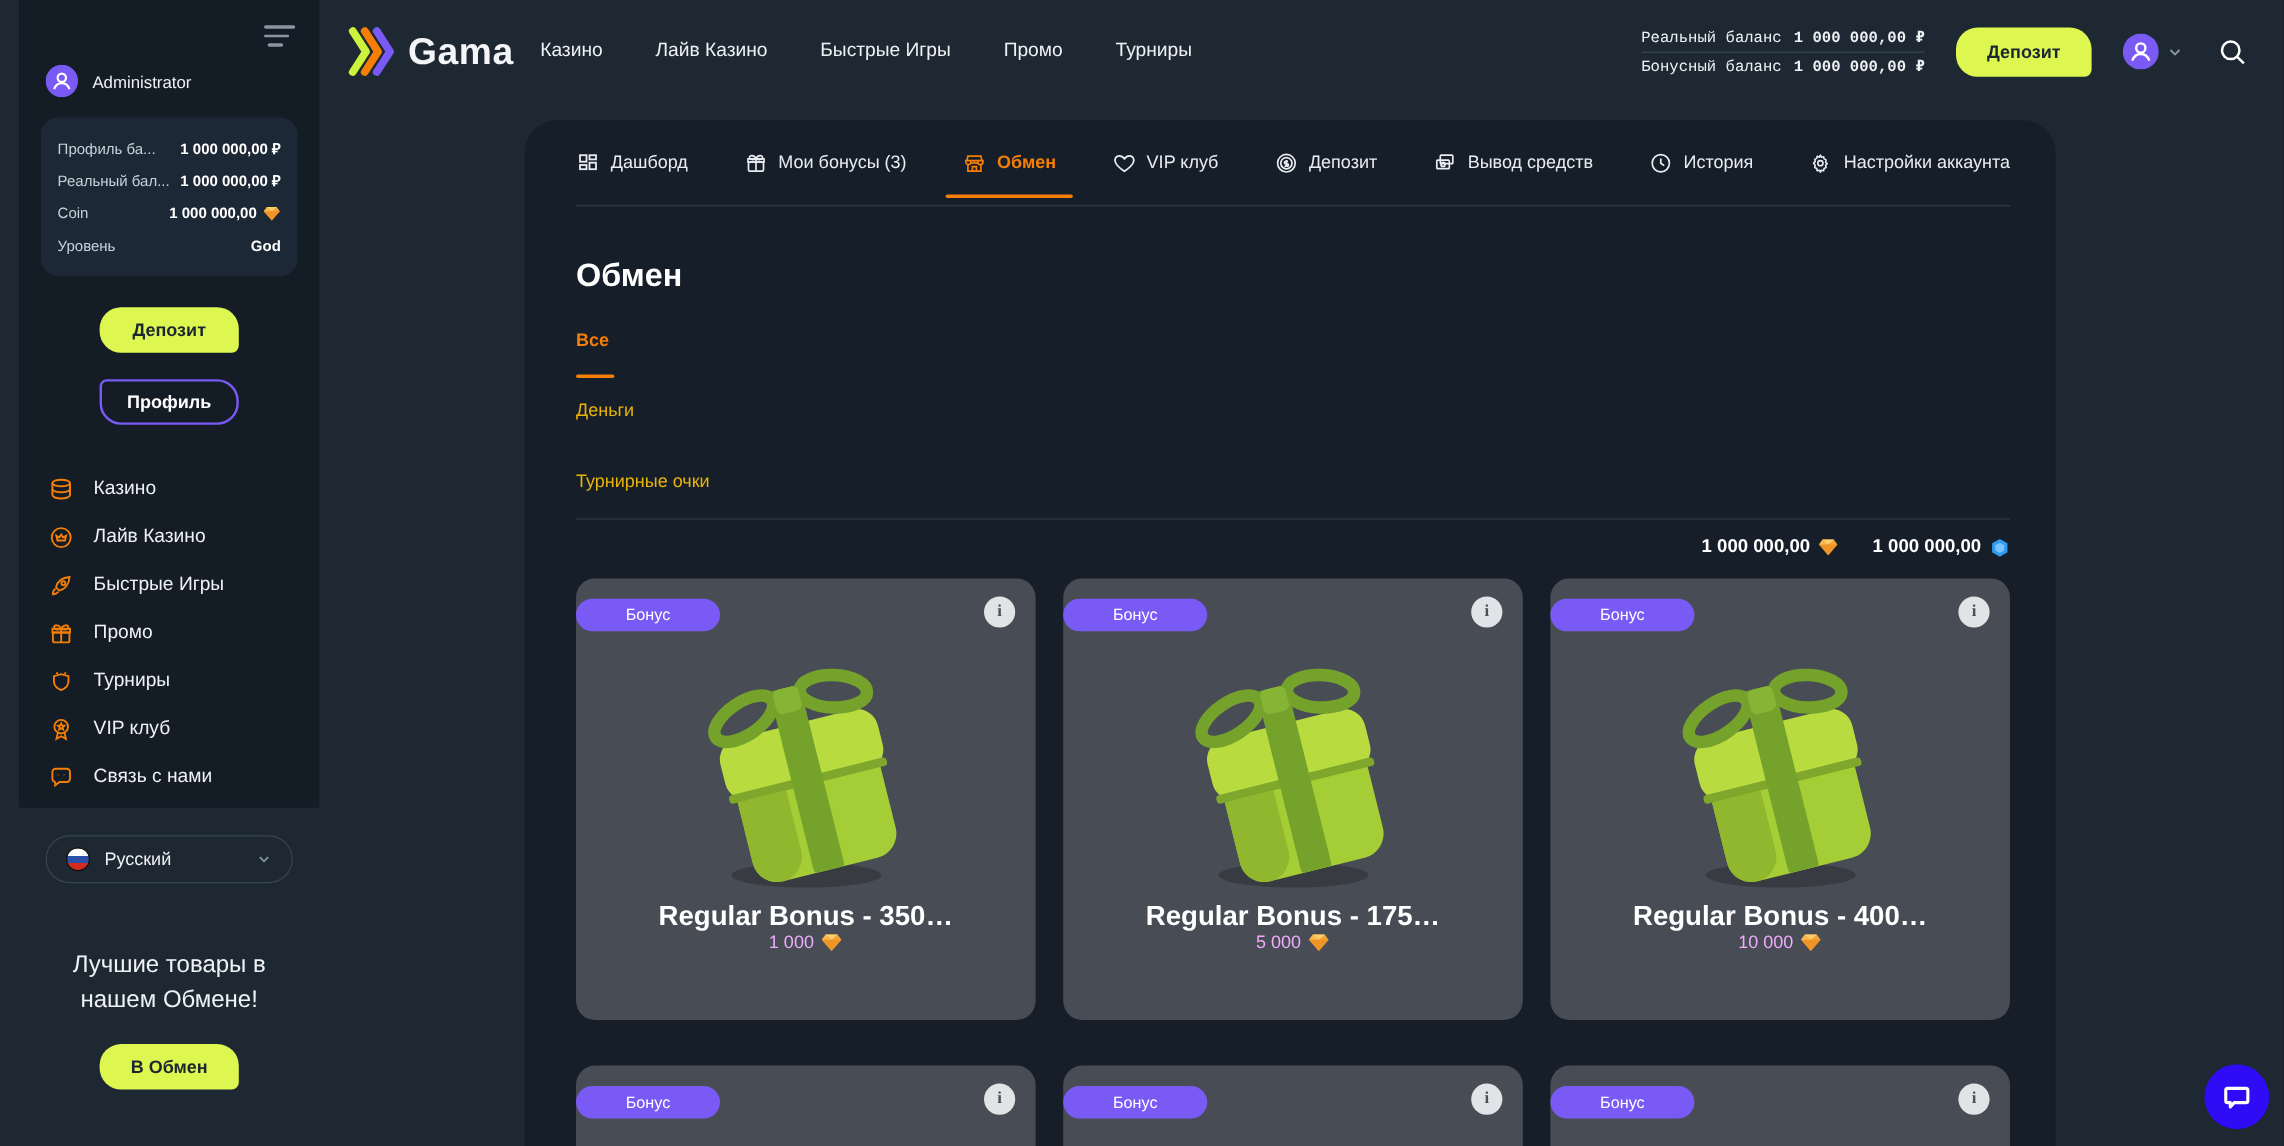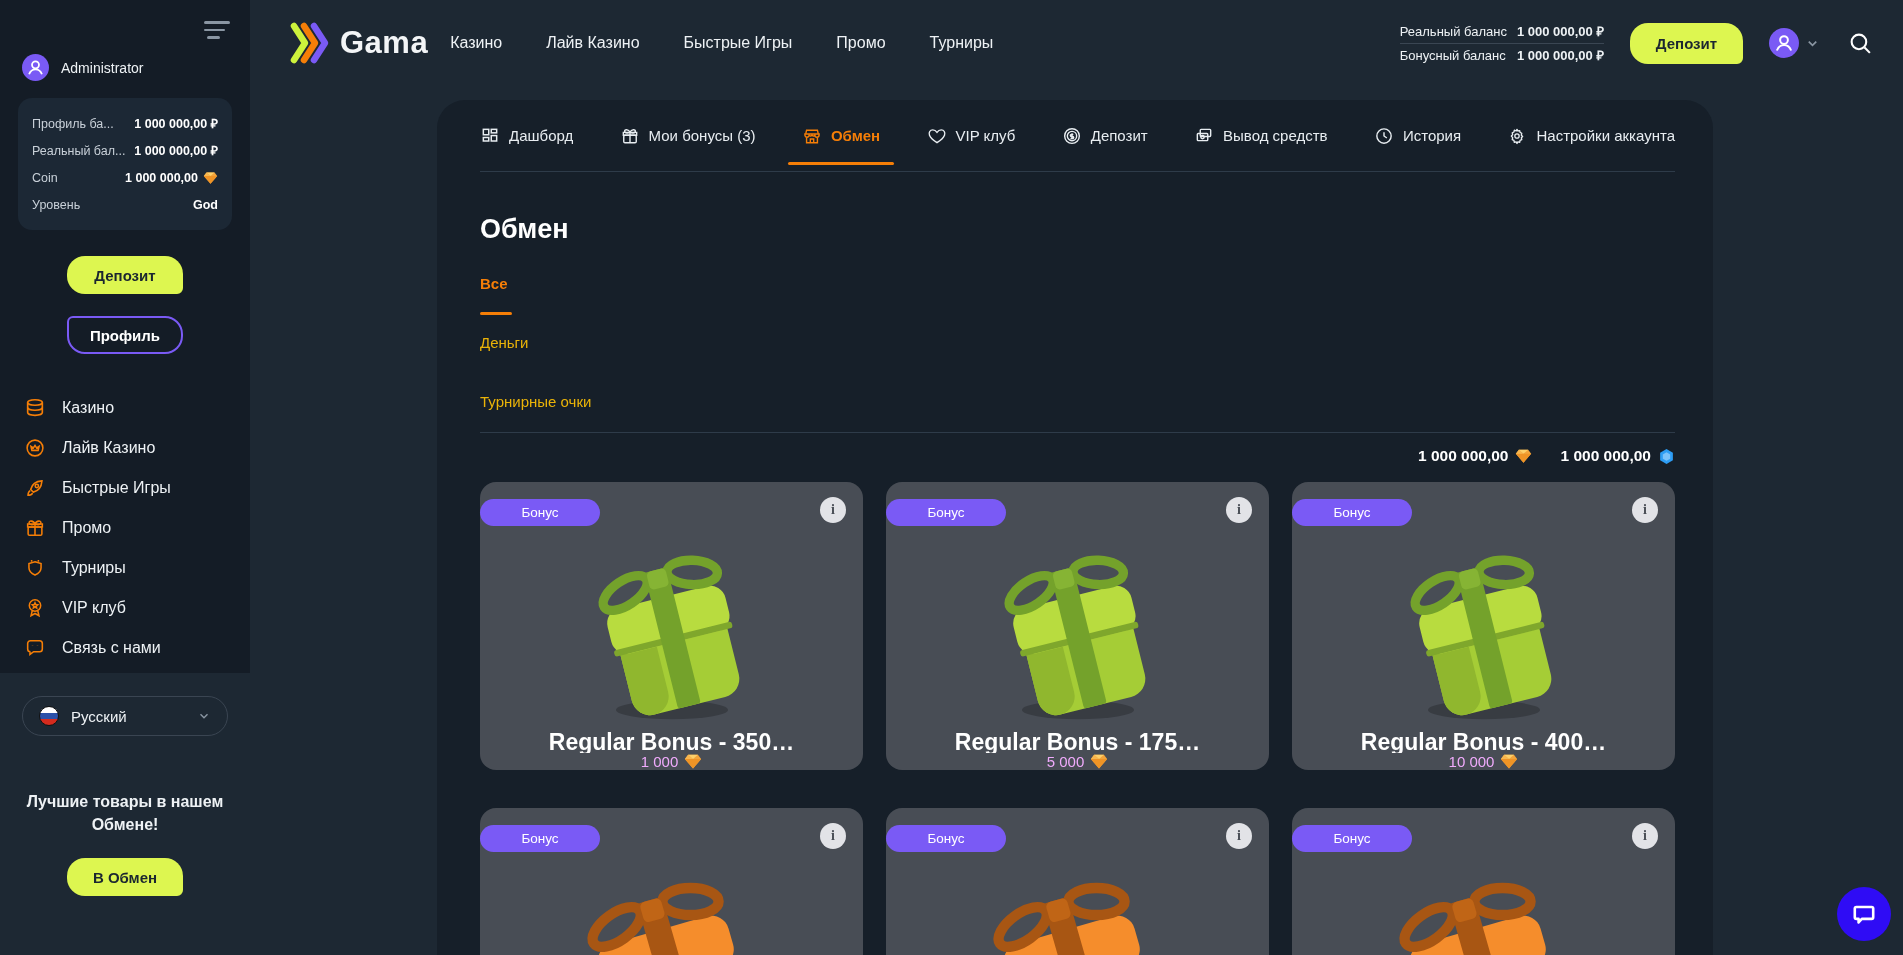--- a/index.html
+++ b/index.html
@@ -6,21 +6,21 @@
     --bg:#1d2833; --sidebar:#141c26; --panel:#161f29; --card:#484d55;
     --yellow:#ddf650; --orange:#f57e07; --purple:#7a5af5; --chat:#2f0cf5;
     --txt:#eef2f5; --muted:#c9d1d9; --divider:#2e3b49; --inner:#1c2835;
   }
   *{margin:0;padding:0;box-sizing:border-box;}
   html,body{width:1903px;height:955px;overflow:hidden;}
   body{background:var(--bg);font-family:"Liberation Sans",sans-serif;color:var(--txt);position:relative;}
   svg{display:block;}
 
   
-  .sidebar{position:absolute;left:0;top:0;width:250px;height:673px;background:var(--sidebar);z-index:3;}
+  .sidebar{position:absolute;left:16px;top:0;width:250px;height:673px;background:var(--sidebar);z-index:3;}
   .burger{position:absolute;top:16px;right:18px;width:28px;cursor:pointer;}
   .burger i{display:block;height:2.5px;background:#8a96a3;border-radius:2px;margin:5px 0;}
   .burger i:nth-child(1){width:26px;}
   .burger i:nth-child(2){width:21px;}
   .burger i:nth-child(3){width:13px;margin-left:3px;}
   .user-row{display:flex;align-items:center;gap:12px;padding:54px 0 0 22px;}
   .user-row .uname{font-size:14px;}
   .bal-box{margin:17px 18px 0 18px;background:var(--inner);border-radius:14px;padding:12px 14px;}
   .bal-row{display:flex;justify-content:space-between;align-items:center;font-size:12.5px;height:27px;}
   .bal-row .lbl{color:var(--muted);white-space:nowrap;overflow:hidden;text-overflow:ellipsis;max-width:95px;}
@@ -28,32 +28,32 @@
   .btn{display:flex;align-items:center;justify-content:center;font-weight:bold;font-size:15px;cursor:pointer;}
   .btn-yellow{background:var(--yellow);color:#1b2630;border-radius:18px 18px 6px 18px;}
   .side-dep{width:116px;height:38px;margin:26px auto 0;}
   .side-prof{width:116px;height:38px;margin:22px auto 0;border:2px solid var(--purple);color:#fff;border-radius:6px 18px 18px 18px;background:transparent;}
   .side-nav{margin-top:34px;}
   .snav-item{display:flex;align-items:center;gap:16px;height:40px;padding-left:24px;font-size:16px;color:var(--txt);cursor:pointer;}
   .snav-item .ic{color:var(--orange);width:22px;height:22px;flex:0 0 22px;}
   .lang-pill{margin:28px auto 0;width:206px;height:40px;border:1.5px solid #3a4552;border-radius:20px;display:flex;align-items:center;gap:12px;padding:0 16px;cursor:pointer;}
   .flag{width:20px;height:20px;border-radius:50%;background:linear-gradient(#fff 33%,#2b50a8 33% 66%,#d52b1e 66%);border:1px solid #111;}
   .lang-pill .lg-label{font-size:15px;flex:1;}
-  .promo-txt{margin:54px 16px 0;text-align:center;font-weight:bold;font-size:16px;line-height:1.45;}
+  .promo-txt{margin:54px 16px 0;text-align:center;font-weight:normal;font-size:20px;line-height:1.45;}
   .side-shop{width:116px;height:38px;margin:22px auto 0;}
 
   
   .main{position:absolute;left:250px;top:0;right:0;height:955px;}
   .header{height:100px;display:flex;align-items:center;padding:0 30px 14px 38px;}
   .logo{display:flex;align-items:center;gap:6px;cursor:pointer;}
   .logo .brand{font-size:31px;font-weight:800;letter-spacing:.5px;color:#f3f5f7;}
   .top-nav{display:flex;gap:44px;margin-left:22px;font-size:16px;}
   .top-nav .tn{cursor:pointer;}
   .hdr-right{margin-left:auto;display:flex;align-items:center;}
-  .hdr-bal{font-size:13px;min-width:196px;}
+  .hdr-bal{font-size:13px;min-width:196px;font-family:Liberation Mono, monospace;}
   .hdr-bal .row{display:flex;justify-content:space-between;gap:10px;height:23px;align-items:center;white-space:nowrap;}
   .hdr-bal .row .v{font-weight:bold;}
   .hdr-bal .sep{height:1px;background:#3a4653;}
   .hdr-dep{width:113px;height:41px;margin:0 26px;font-size:15px;}
   .avatar-wrap{display:flex;align-items:center;gap:6px;cursor:pointer;}
   .srch{margin-left:28px;cursor:pointer;}
 
   
   .panel{position:absolute;left:187px;top:100px;width:1276px;height:855px;background:var(--panel);border-radius:28px 28px 0 0;padding:0 38px 0 43px;}
   .tabbar{display:flex;justify-content:space-between;align-items:center;height:72px;border-bottom:1px solid var(--divider);}
@@ -64,21 +64,21 @@
   .page-title{margin-top:42px;font-size:27px;font-weight:800;color:#fff;}
   .filters{margin-top:30px;display:flex;gap:42px;font-size:15px;border-bottom:1px solid var(--divider);padding-bottom:22px;flex-direction:column;}
   .filter{position:relative;cursor:pointer;color:#eab308;}
   .filter.active{color:var(--orange);font-weight:bold;}
   .filter.active::after{content:"";position:absolute;left:0;bottom:-23px;width:32px;height:3px;background:var(--orange);border-radius:3px;}
   .wallet-row{margin-top:14px;display:flex;justify-content:flex-end;gap:28px;align-items:center;font-size:15.5px;font-weight:bold;color:#fff;}
   .wallet-item{display:flex;align-items:center;gap:7px;cursor:default;}
 
   
   .cards{margin-top:17px;display:grid;grid-template-columns:repeat(3,1fr);column-gap:23px;row-gap:38px;}
-  .card{height:288px;background:var(--card);border-radius:16px;position:relative;display:flex;flex-direction:column;align-items:center;cursor:pointer;}
+  .card{height:368px;background:var(--card);border-radius:16px;position:relative;display:flex;flex-direction:column;align-items:center;cursor:pointer;}
   .badge{position:absolute;left:0;top:17px;width:120px;height:27px;background:var(--purple);color:#fff;font-size:13.5px;border-radius:16px;display:flex;align-items:center;justify-content:center;}
   .info-btn{position:absolute;right:17px;top:15px;width:26px;height:26px;border-radius:50%;background:#e2e3e7;color:#4b5058;font-weight:800;font-size:14px;display:flex;align-items:center;justify-content:center;cursor:pointer;font-family:"Liberation Serif",serif;}
   .gift{margin-top:58px;width:208px;height:208px;}
   .card-title{margin-top:2px;font-size:23px;font-weight:800;color:#fff;max-width:92%;white-space:nowrap;overflow:hidden;}
   .card-price{font-size:15px;display:flex;align-items:center;gap:6px;color:#f0abfc;}
 
   
   .chat-fab{position:absolute;right:12px;bottom:14px;width:54px;height:54px;border-radius:50%;background:var(--chat);display:flex;align-items:center;justify-content:center;cursor:pointer;z-index:5;}
 </style>
 </head>

